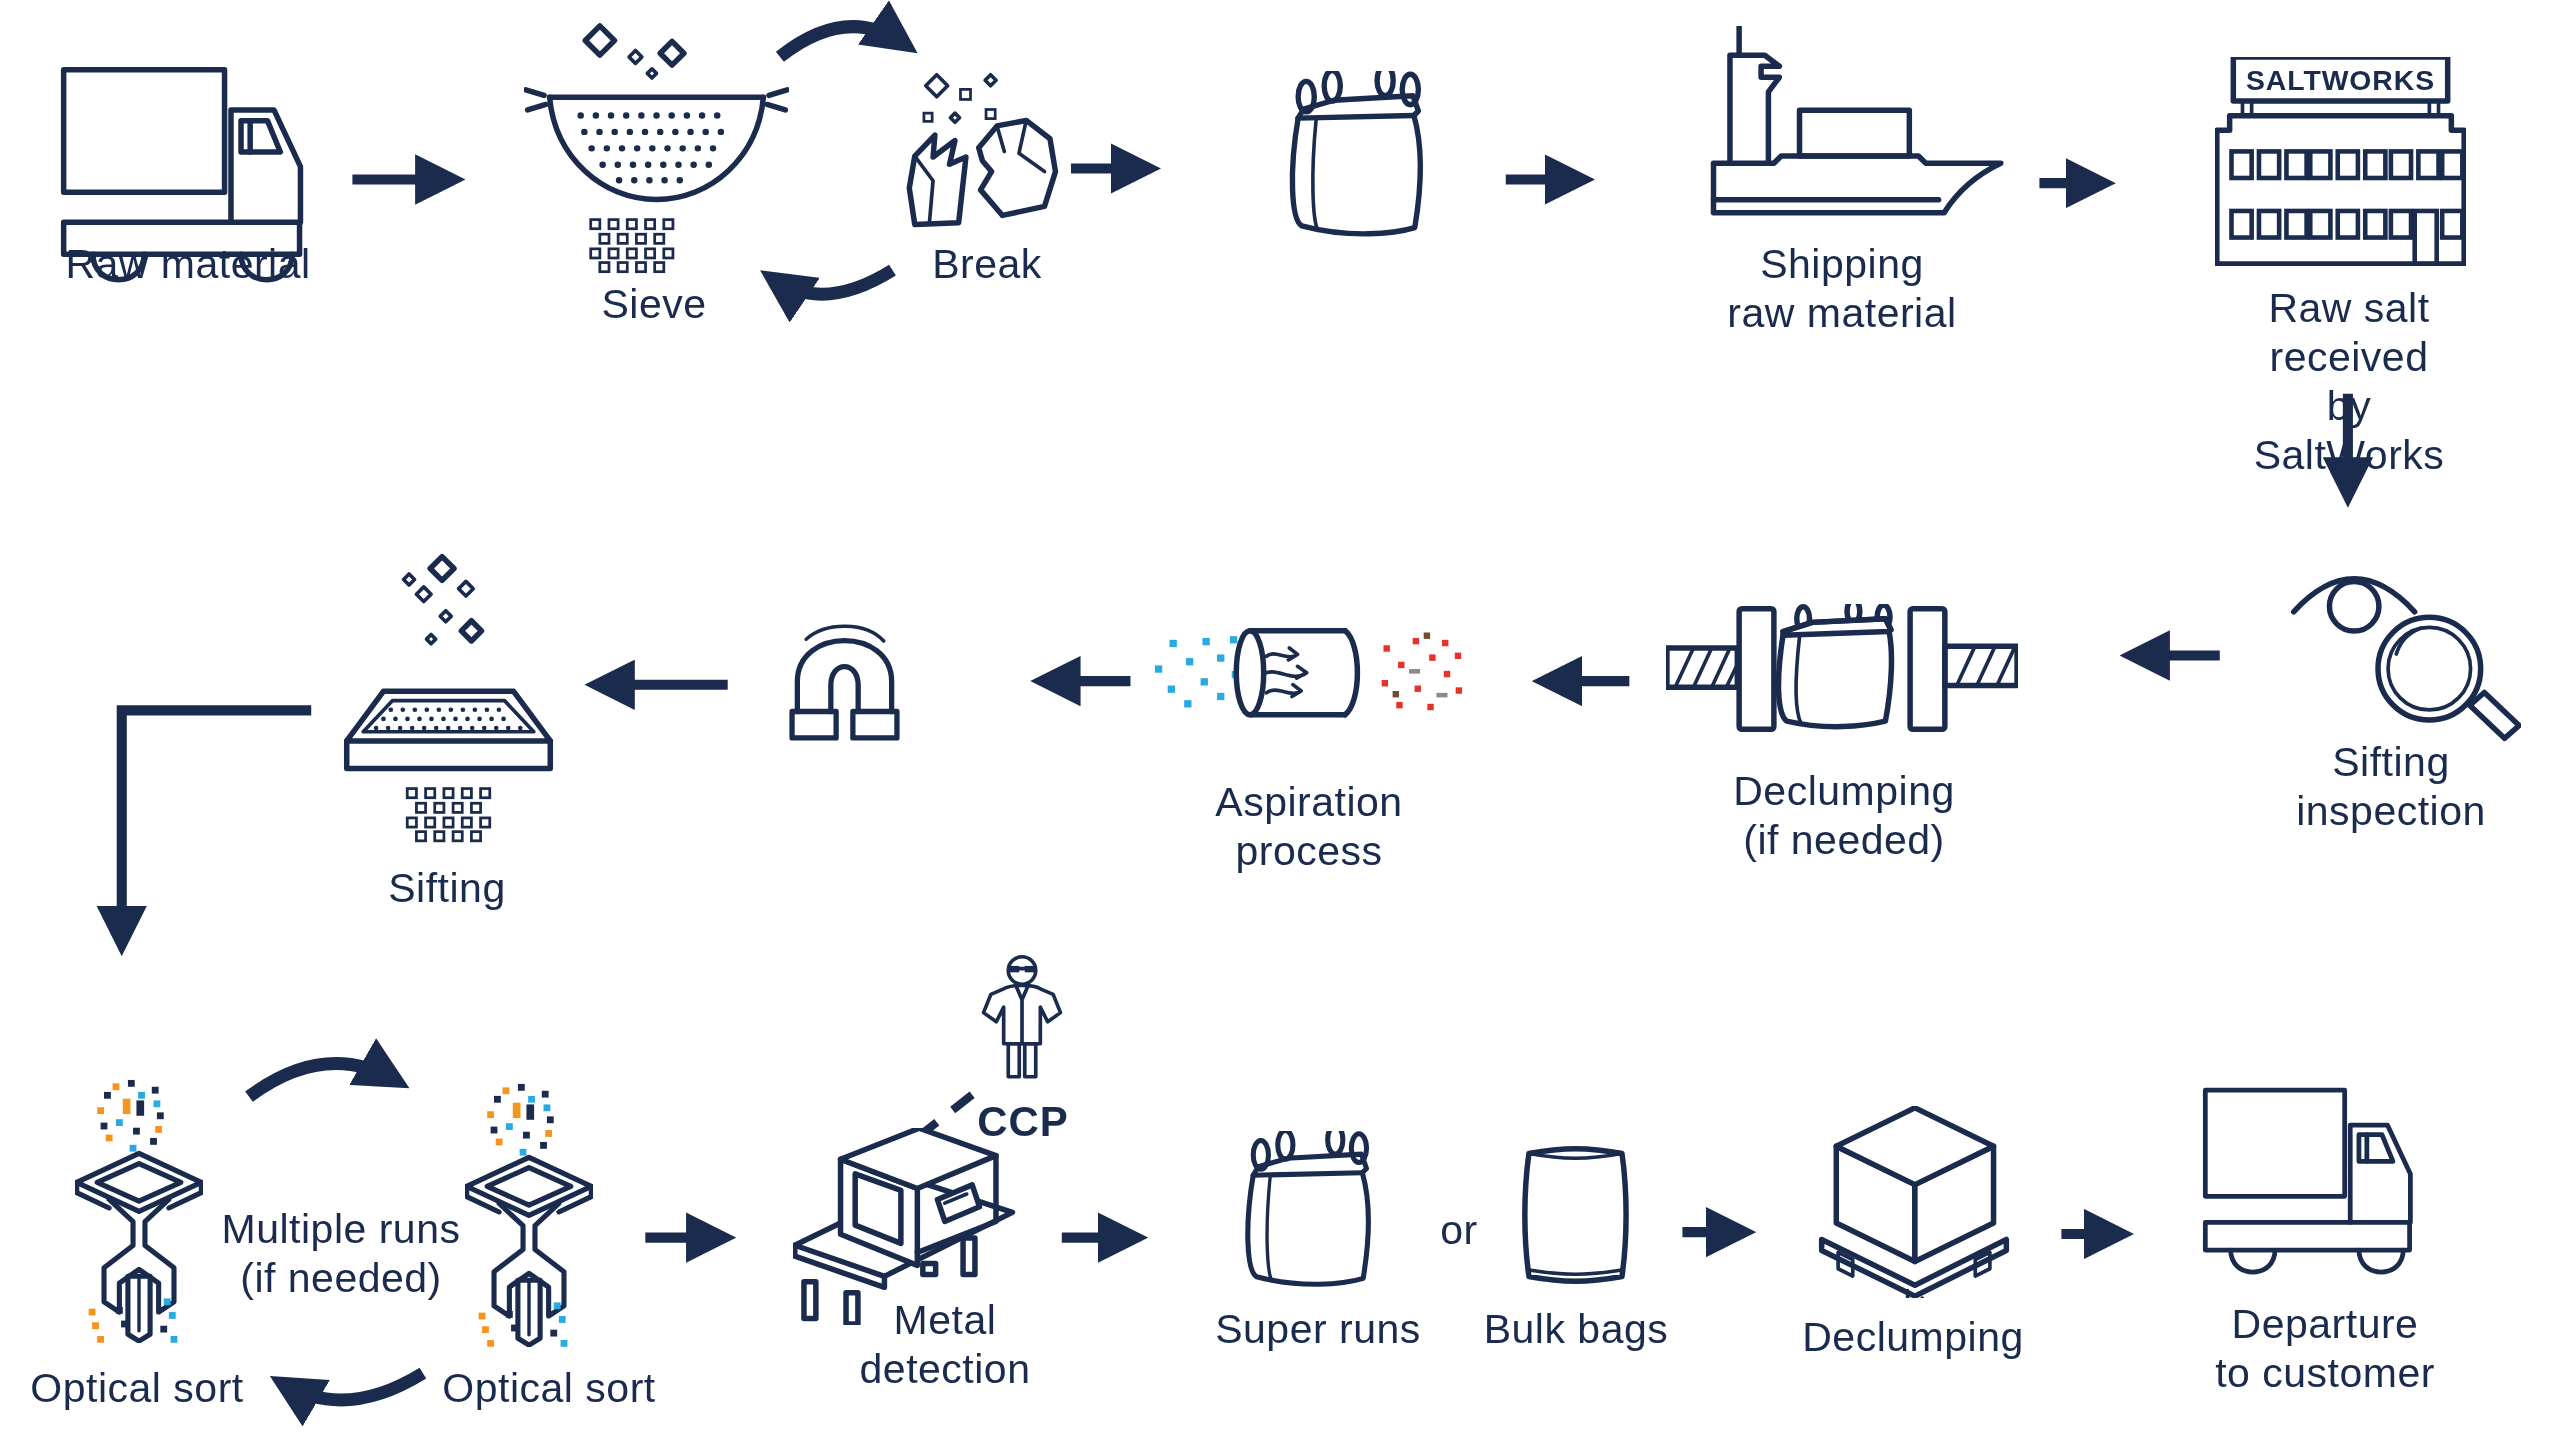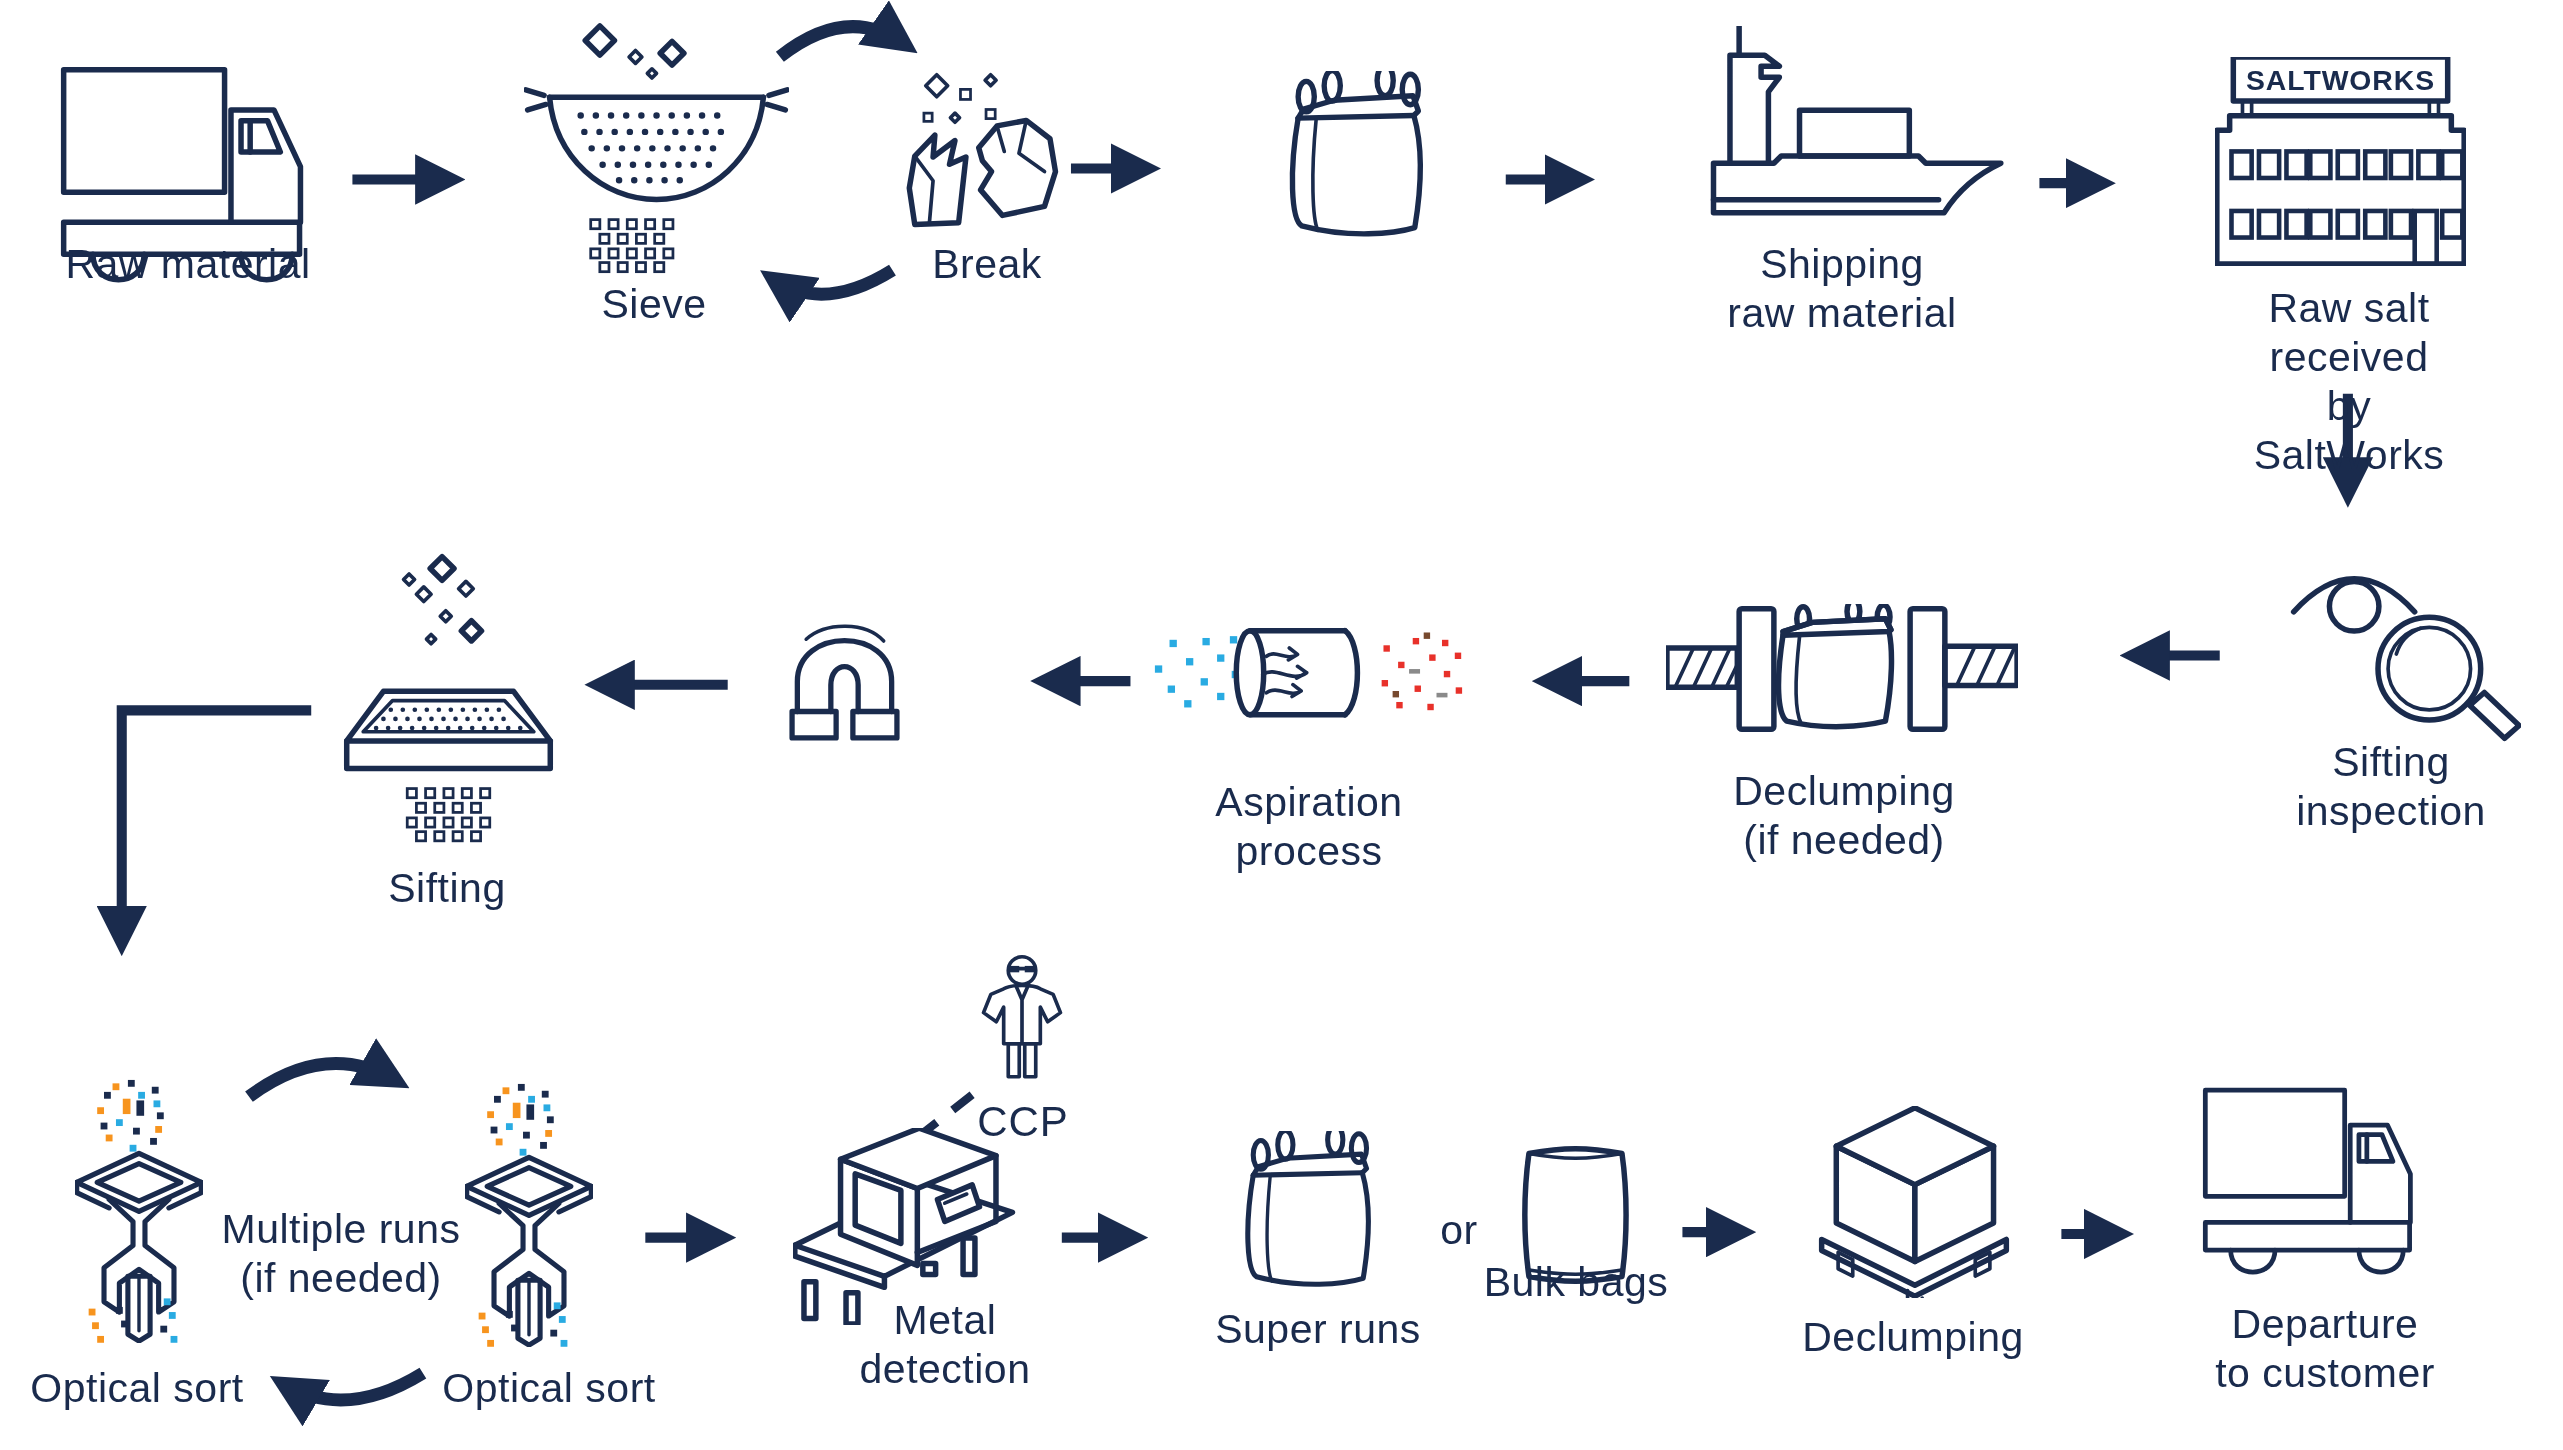--- a/index.html
+++ b/index.html
@@ -1,20 +1,20 @@
 <!DOCTYPE html>
 <html style="font-size:14.6px"><head>
 <meta charset="utf-8">
 <style>
   html,body{margin:0;padding:0;background:#fff;}
   #canvas{position:relative;width:2563px;height:1451px;background:#fff;overflow:hidden;
           font-family:"Liberation Sans",sans-serif;}
   .lbl{position:absolute;transform:translateX(-50%);text-align:center;
        font-size:41px;line-height:49px;color:#1A2B4D;white-space:pre-line;letter-spacing:0.5px;}
-  .lbl-bold{font-weight:normal;font-size:42px;letter-spacing:0.9px;}
+  .lbl-bold{font-weight:bold;font-size:42px;letter-spacing:0.9px;}
   .ic{position:absolute;}
   .s{stroke:#1A2B4D;fill:none;stroke-width:6;stroke-linejoin:round;stroke-linecap:round;}
   .sw{stroke:#1A2B4D;fill:#fff;stroke-width:6;stroke-linejoin:round;}
   .thin{stroke-width:4;}
   .dotrow{stroke:#1A2B4D;fill:none;stroke-width:7;stroke-linecap:round;stroke-dasharray:0.1 16.5;}
   .dotrow2{stroke:#1A2B4D;fill:none;stroke-width:5;stroke-linecap:round;stroke-dasharray:0.1 13;}
   .sq{stroke:#1A2B4D;fill:none;stroke-width:3;}
   .arrow{stroke:#1A2B4D;fill:none;stroke-width:11;stroke-linecap:butt;}
   .arrow-thick{stroke:#1A2B4D;fill:none;stroke-width:14;stroke-linecap:butt;}
   .dash{stroke:#1A2B4D;fill:none;stroke-width:9;stroke-dasharray:36 22;stroke-linecap:butt;}
@@ -363,21 +363,21 @@
   </svg>
   <div class="lbl" style="left:1318px;top:1305px">Super runs</div>
 
   <div class="lbl" style="left:1459px;top:1206px">or</div>
 
   <svg class="ic" style="left:1518px;top:1144px" width="114" height="142" viewBox="0 0 125 155">
     <path class="s" d="M12,10 C50,3 76,3 114,10 C120,52 120,103 114,145 C76,152 50,152 12,145 C6,103 6,52 12,10 Z"></path>
     <path class="s thin" d="M12,10 C50,17 76,17 114,10"></path>
     <path class="s thin" d="M14,138 C50,144 76,144 112,138"></path>
   </svg>
-  <div class="lbl" style="left:1576px;top:1258px">Bulk bags</div>
+  <div class="lbl" style="left:1576px;top:1305px">Bulk bags</div>
 
   <svg class="ic" style="left:1818px;top:1106px" width="192" height="192" viewBox="0 0 210 210">
     <path class="s" d="M4,146 L106,196 L206,146 L206,158 L106,208 L4,158 Z"></path>
     <path class="s thin" d="M22,160 V178 L38,186 V168 Z"></path>
     <path class="s thin" d="M98,202 V218 L114,218 V210"></path>
     <path class="s thin" d="M188,160 V178 L172,186 V168 Z"></path>
     <path class="sw" d="M20,44 V128 L106,170 V86 Z"></path>
     <path class="sw" d="M192,44 V128 L106,170 V86 Z"></path>
     <path class="sw" d="M106,2 L192,44 L106,86 L20,44 Z"></path>
   </svg>

